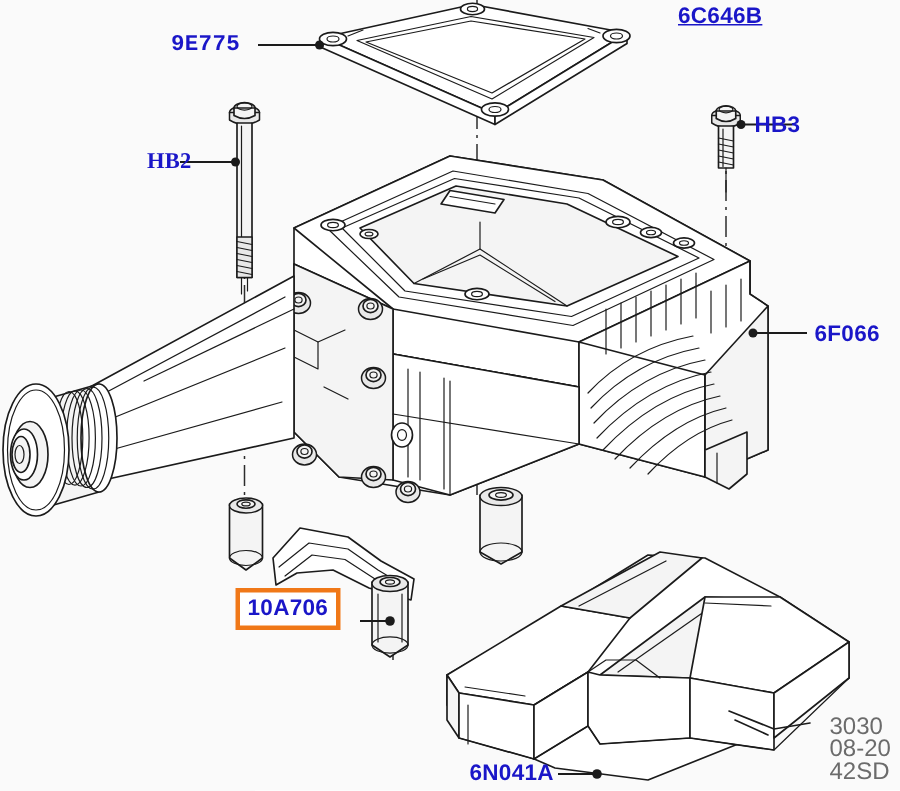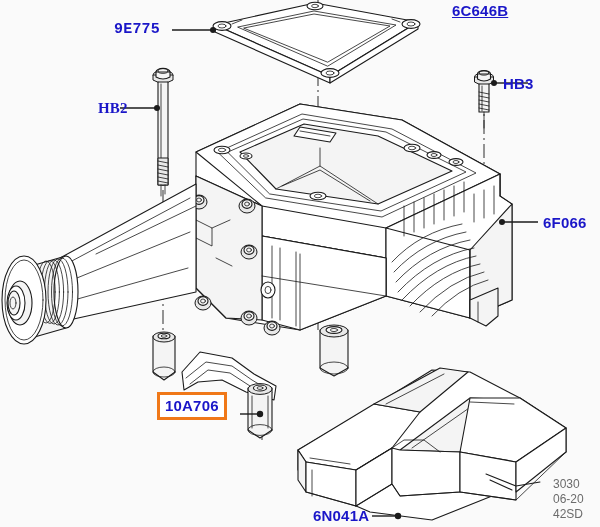--- a/index.html
+++ b/index.html
@@ -33,21 +33,21 @@
   }
   .callout.highlight {
     border: 3px solid #f07818;
     background: #ffffff;
     padding: 3px 5px 4px 5px;
   }
   .imprint {
     position: absolute;
     color: #6b6b6b;
     font-family: "Liberation Sans", sans-serif;
-    font-size: 12px;
+    font-size: 16px;
     line-height: 15px;
     white-space: nowrap;
   }
 </style>
 </head>
 <body>
 
 <div id="diagram-root">
 
   <svg id="art-layer" viewBox="0 0 600 527">
@@ -353,17 +353,17 @@
   <div class="callout" style="left:114px; top:22px;font-family:Liberation Mono, monospace;">9E775</div>
   <div class="callout" style="left:452px; top:3px;text-decoration:underline;">6C646B</div>
   <div class="callout" style="left:98px;  top:101px;font-family:Liberation Serif, serif;">HB2</div>
   <div class="callout" style="left:503px; top:76px;">HB3</div>
   <div class="callout" style="left:543px; top:215px;text-align:center;">6F066</div>
   <div class="callout highlight" style="left:157px; top:380px;margin-top:12px;">10A706</div>
   <div class="callout" style="left:313px; top:508px;">6N041A</div>
 
   <div class="imprint" style="left:553px; top:477px;">
     <div>3030</div>
-    <div>06-20</div>
+    <div>08-20</div>
     <div>42SD</div>
   </div>
 
 </div>
 
 </body></html>

